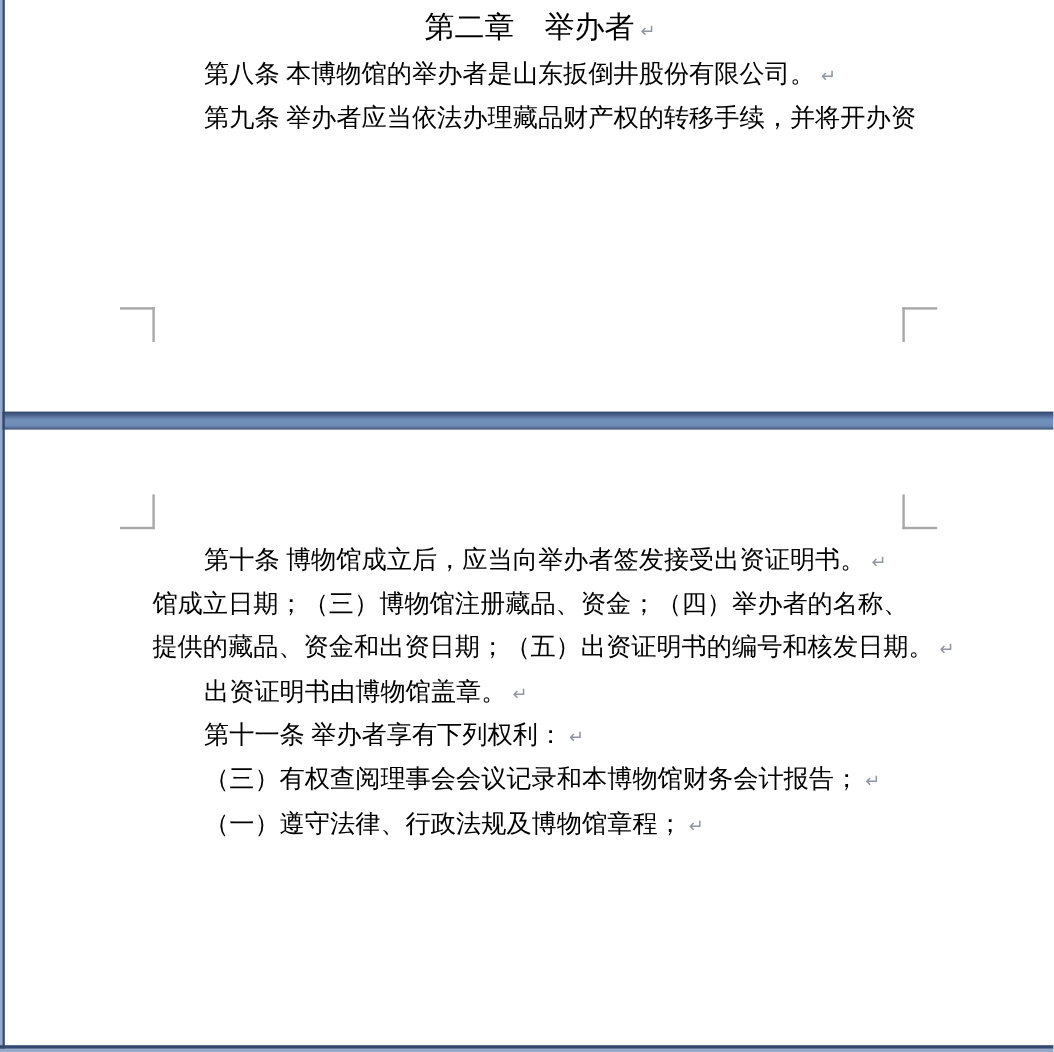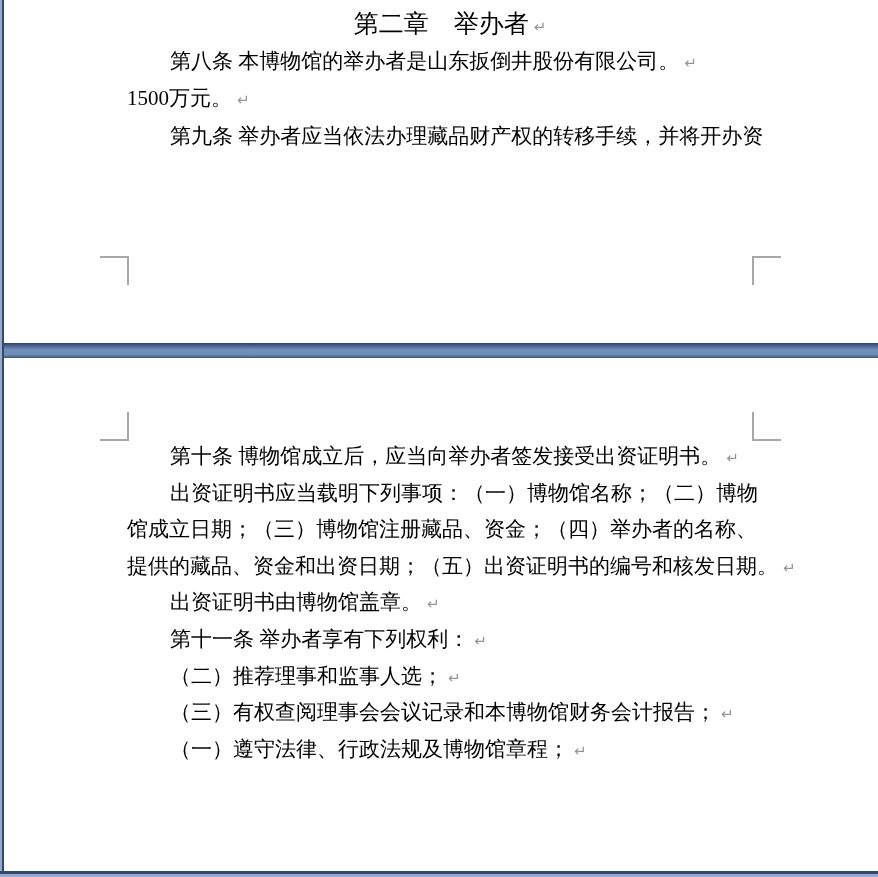--- a/index.html
+++ b/index.html
@@ -28,21 +28,21 @@
   .crop { position: absolute; width: 27px; height: 27px; border: 0 solid #a8a8a8; }
   .crop-p1-left  { left: 100px; top: 256px; border-top-width: 2px; border-right-width: 2px; }
   .crop-p1-right { left: 752px; top: 256px; border-top-width: 2px; border-left-width: 2px; }
   .crop-p2-left  { left: 100px; top: 412px; border-bottom-width: 2px; border-right-width: 2px; }
   .crop-p2-right { left: 752px; top: 412px; border-bottom-width: 2px; border-left-width: 2px; }
   
   .text-col { position: absolute; left: 127px; width: 630px; }
   #page1-text { top: 5px; }
   #page2-text { top: 441px; }
   .line {
-    height: 36.6px; line-height: 31px;
+    height: 36.6px; line-height: 50px;
     font-size: 21px; white-space: nowrap;
   }
   #page1-text .line { height: 37.5px; line-height: 37.5px; }
   .indent { padding-left: 43px; }
   .title-line {
     text-align: center;
     font-weight: normal;
     font-size: 25px;
     padding-left: 16px;
   }
@@ -66,28 +66,25 @@
   <div class="app-strip-bottom"></div>
 
   <div class="crop crop-p1-left"></div>
   <div class="crop crop-p1-right"></div>
   <div class="crop crop-p2-left"></div>
   <div class="crop crop-p2-right"></div>
 
   <div class="text-col" id="page1-text">
       <div class="line title-line"><span>第二章　举办者</span><span class="pilcrow">↵</span></div>
       <div class="line indent"><span>第八条 本博物馆的举办者是山东扳倒井股份有限公司。</span><span class="pilcrow">↵</span></div>
-      <div class="line"><span>1500万元。</span><span class="pilcrow">↵</span></div>
       <div class="line indent"><span>第九条 举办者应当依法办理藏品财产权的转移手续，并将开办资</span></div>
     </div>
   <div class="text-col" id="page2-text">
       <div class="line indent"><span>第十条 博物馆成立后，应当向举办者签发接受出资证明书。</span><span class="pilcrow">↵</span></div>
-      <div class="line indent"><span>出资证明书应当载明下列事项：（一）博物馆名称；（二）博物</span></div>
       <div class="line"><span>馆成立日期；（三）博物馆注册藏品、资金；（四）举办者的名称、</span></div>
       <div class="line"><span>提供的藏品、资金和出资日期；（五）出资证明书的编号和核发日期。</span><span class="pilcrow">↵</span></div>
       <div class="line indent"><span>出资证明书由博物馆盖章。</span><span class="pilcrow">↵</span></div>
       <div class="line indent"><span>第十一条 举办者享有下列权利：</span><span class="pilcrow">↵</span></div>
-      <div class="line indent"><span>（二）推荐理事和监事人选；</span><span class="pilcrow">↵</span></div>
       <div class="line indent"><span>（三）有权查阅理事会会议记录和本博物馆财务会计报告；</span><span class="pilcrow">↵</span></div>
       <div class="line indent"><span>（一）遵守法律、行政法规及博物馆章程；</span><span class="pilcrow">↵</span></div>
     </div>
 
 </div>
 
 </body></html>

